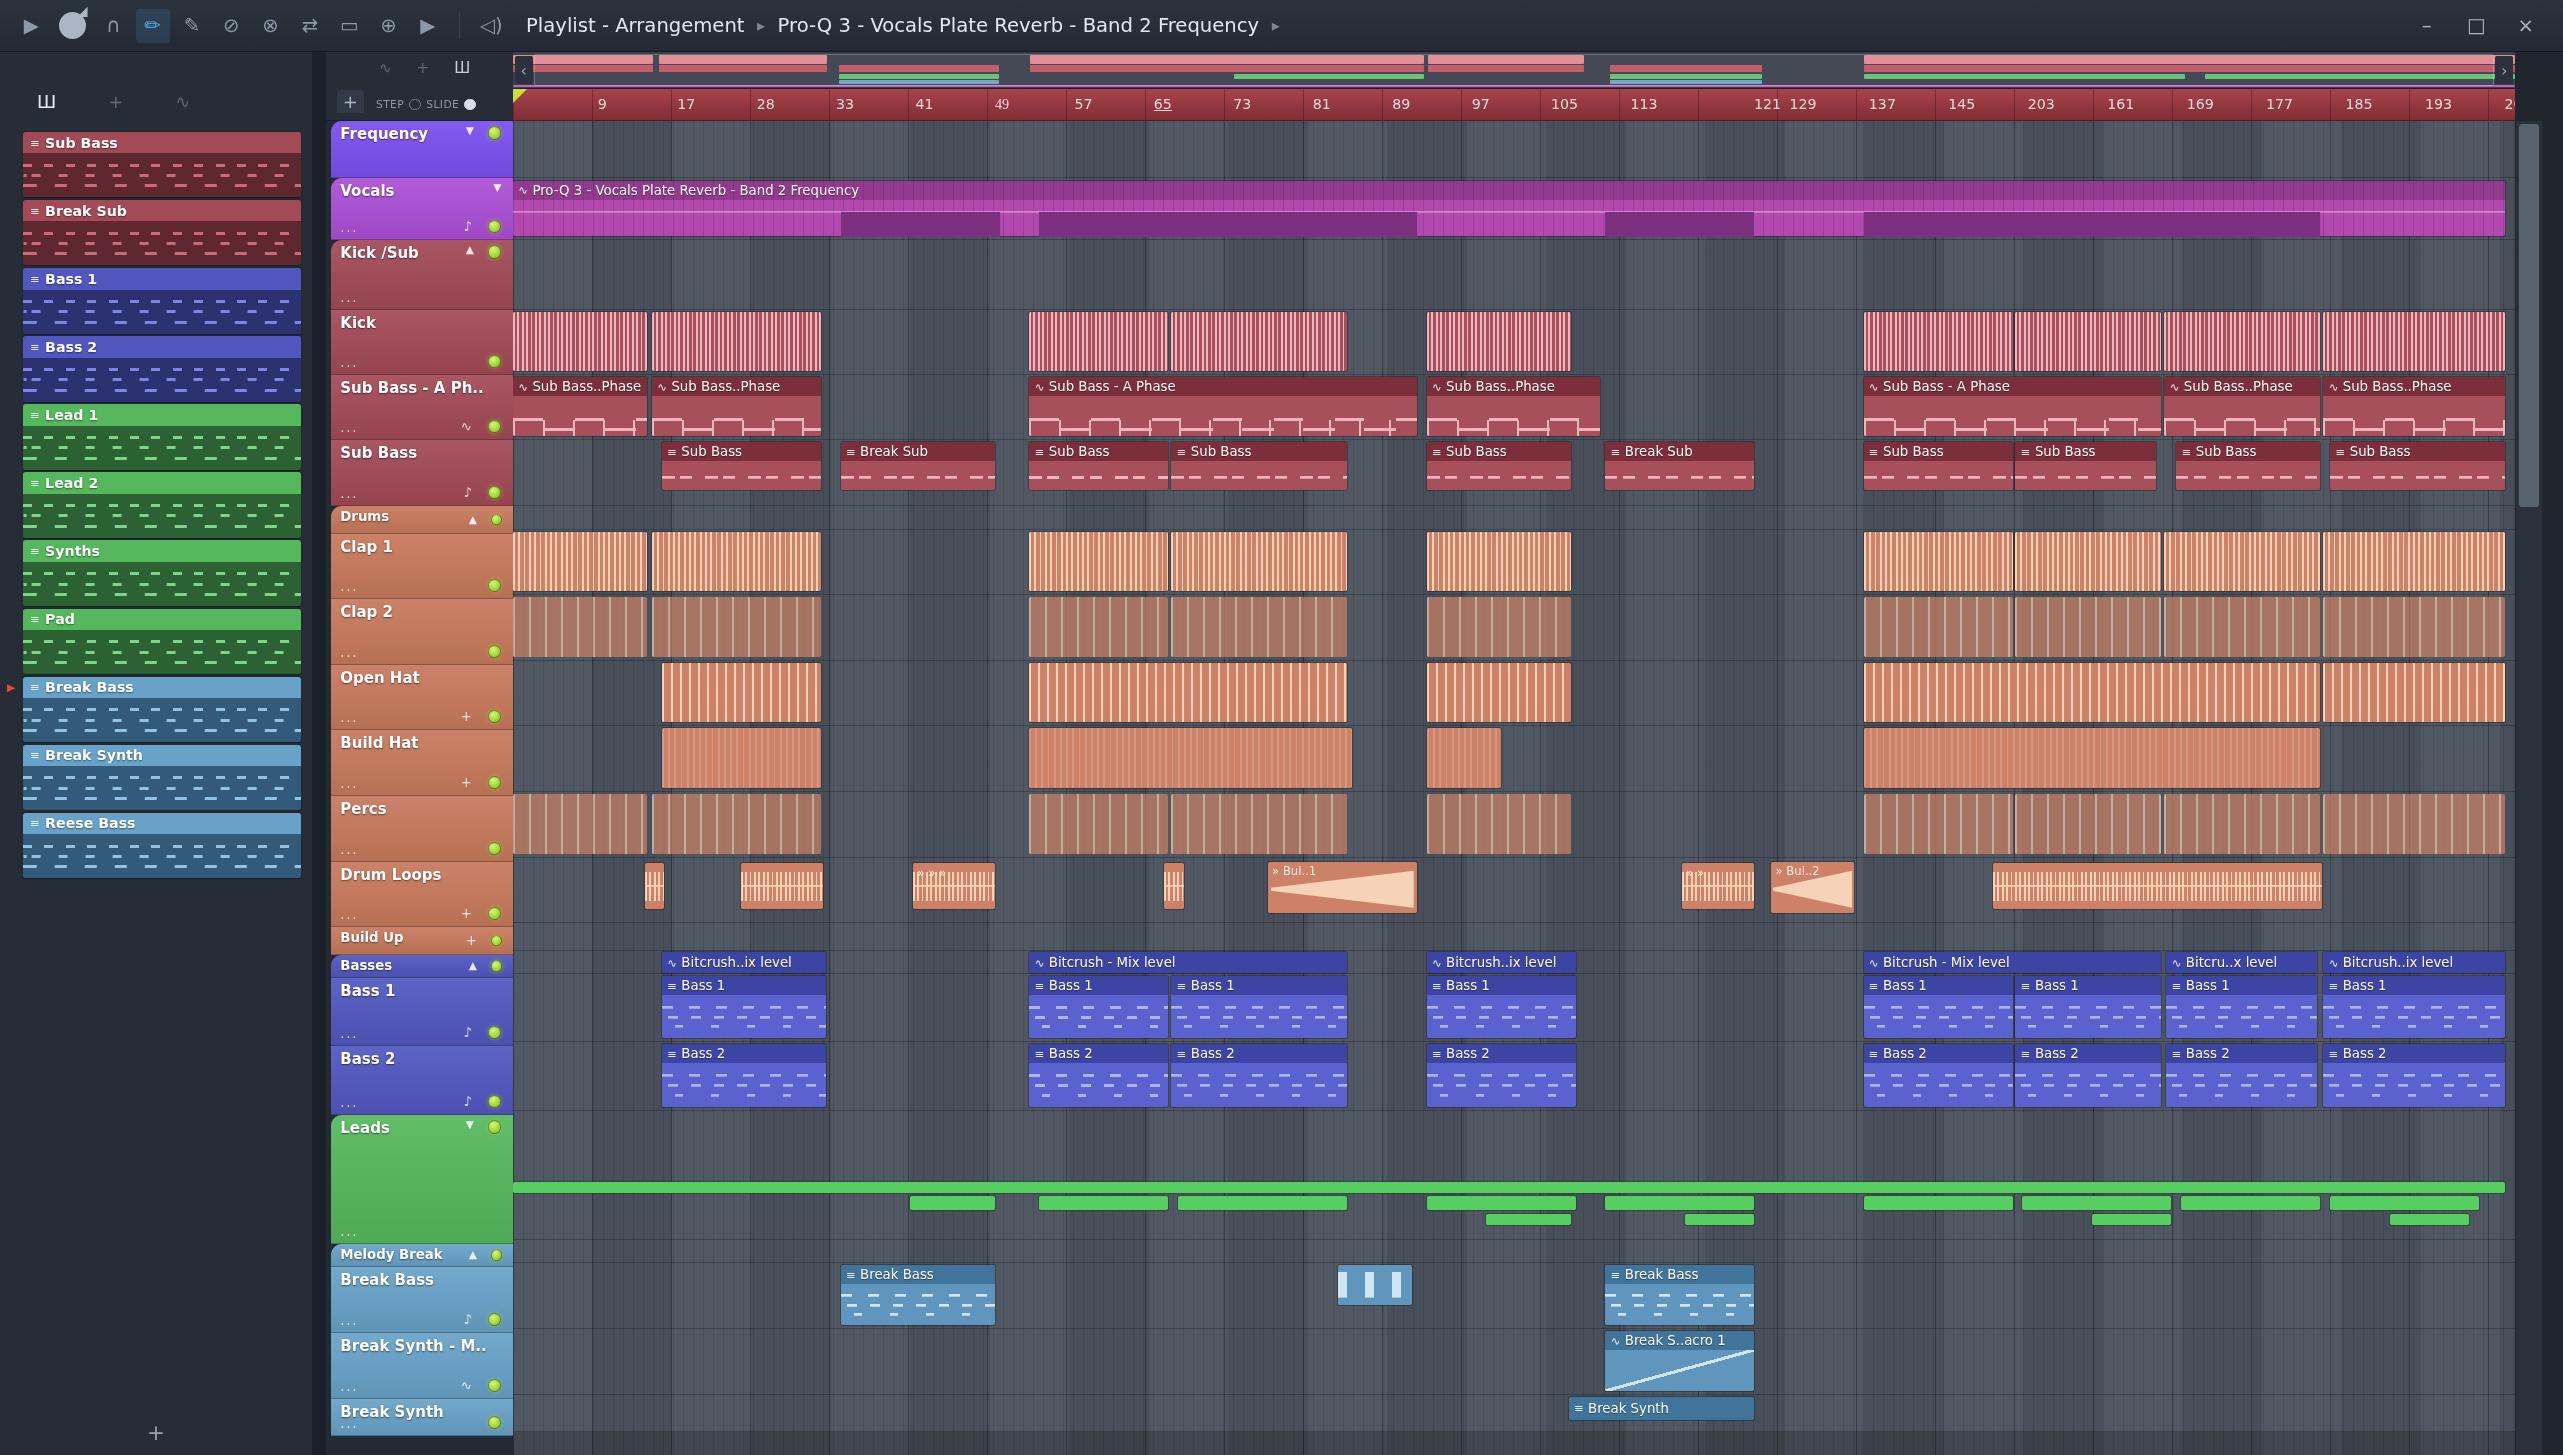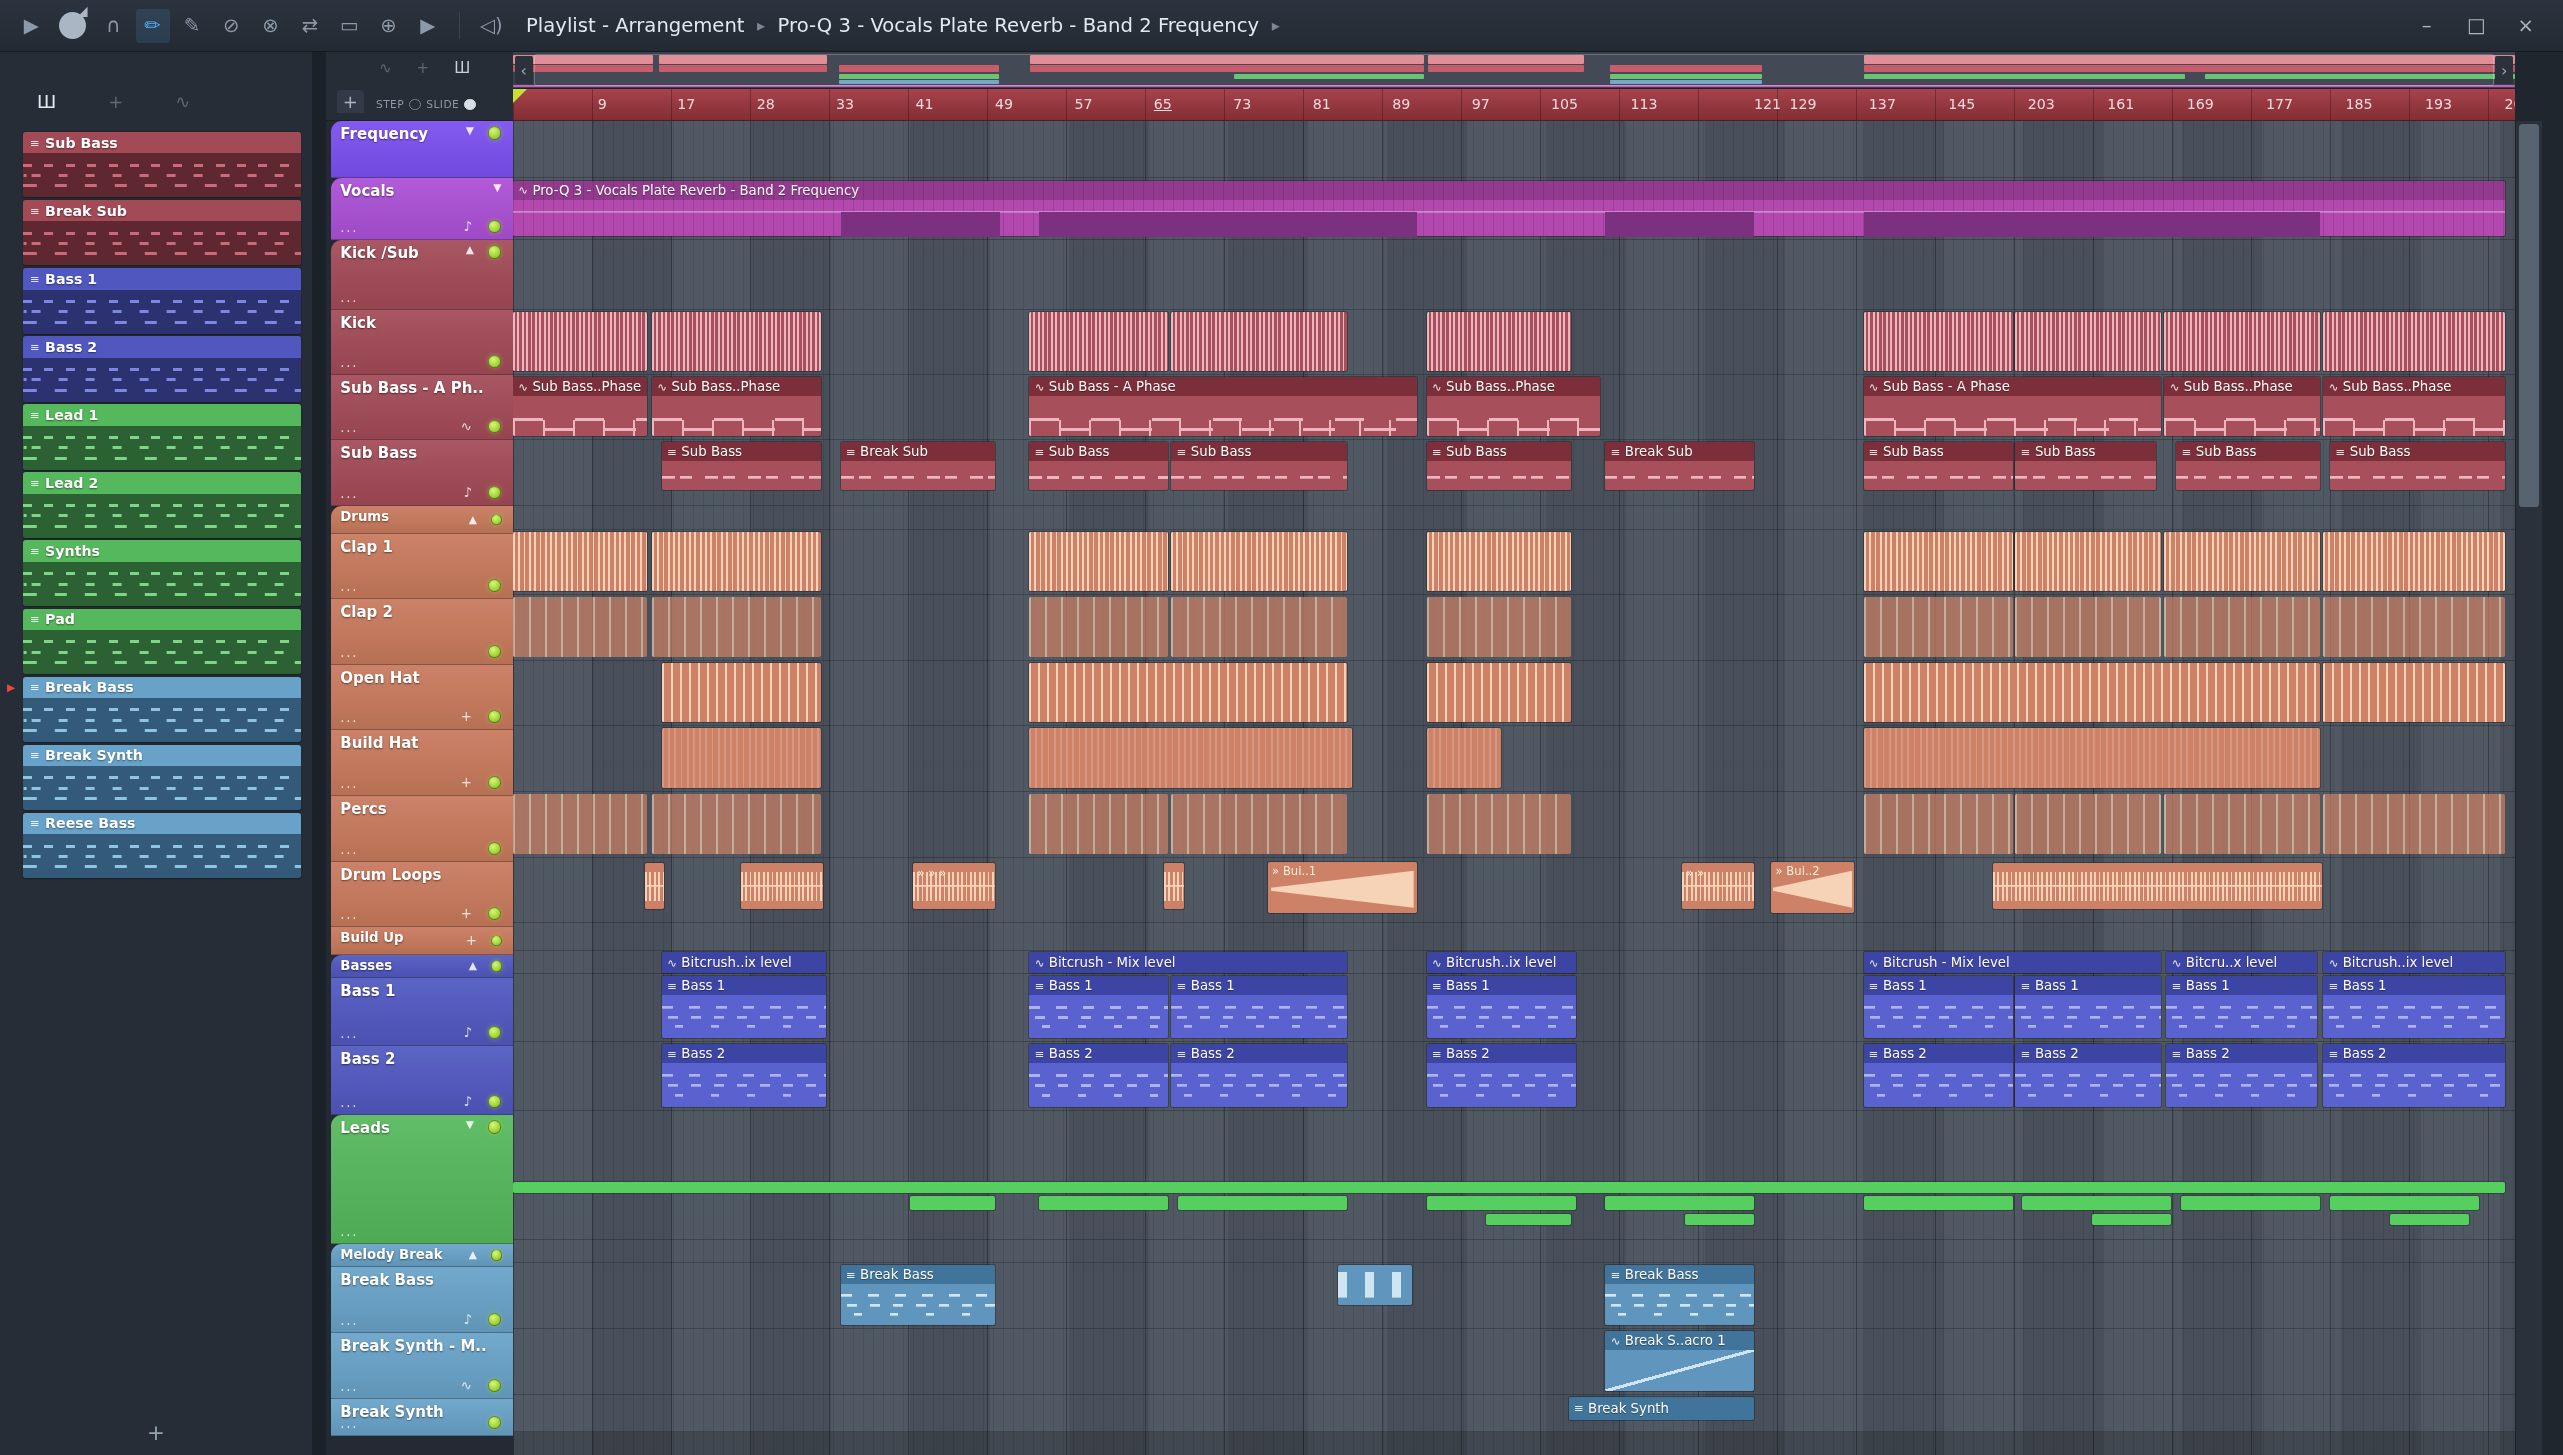--- a/index.html
+++ b/index.html
@@ -339,21 +339,21 @@
   </div>
 
   <div id="ruler">
     <span class="start-marker"></span>
     <div id="ruler-ticks">
         <span class="tick" style="left: 3.96825%;">9</span>
         <span class="tick" style="left: 7.93651%;">17</span>
         <span class="tick" style="left: 11.9048%;">28</span>
         <span class="tick" style="left: 15.873%;">33</span>
         <span class="tick" style="left: 19.8413%;">41</span>
-        <span class="tick" style="left: 23.8095%;">49</span>
+        <span class="tick" style="left: 23.8095%; font-family: Liberation Serif, serif;">49</span>
         <span class="tick" style="left: 27.7778%;">57</span>
         <span class="tick" style="left: 31.746%; text-decoration: underline;">65</span>
         <span class="tick" style="left: 35.7143%;">73</span>
         <span class="tick" style="left: 39.6825%;">81</span>
         <span class="tick" style="left: 43.6508%; text-align: center;">89</span>
         <span class="tick" style="left: 47.619%;">97</span>
         <span class="tick" style="left: 51.5873%;">105</span>
         <span class="tick" style="left: 55.5556%;">113</span>
         <span class="tick" style="left: 59.5238%; margin-left: 44px;">121</span>
         <span class="tick" style="left: 63.4921%;">129</span>

